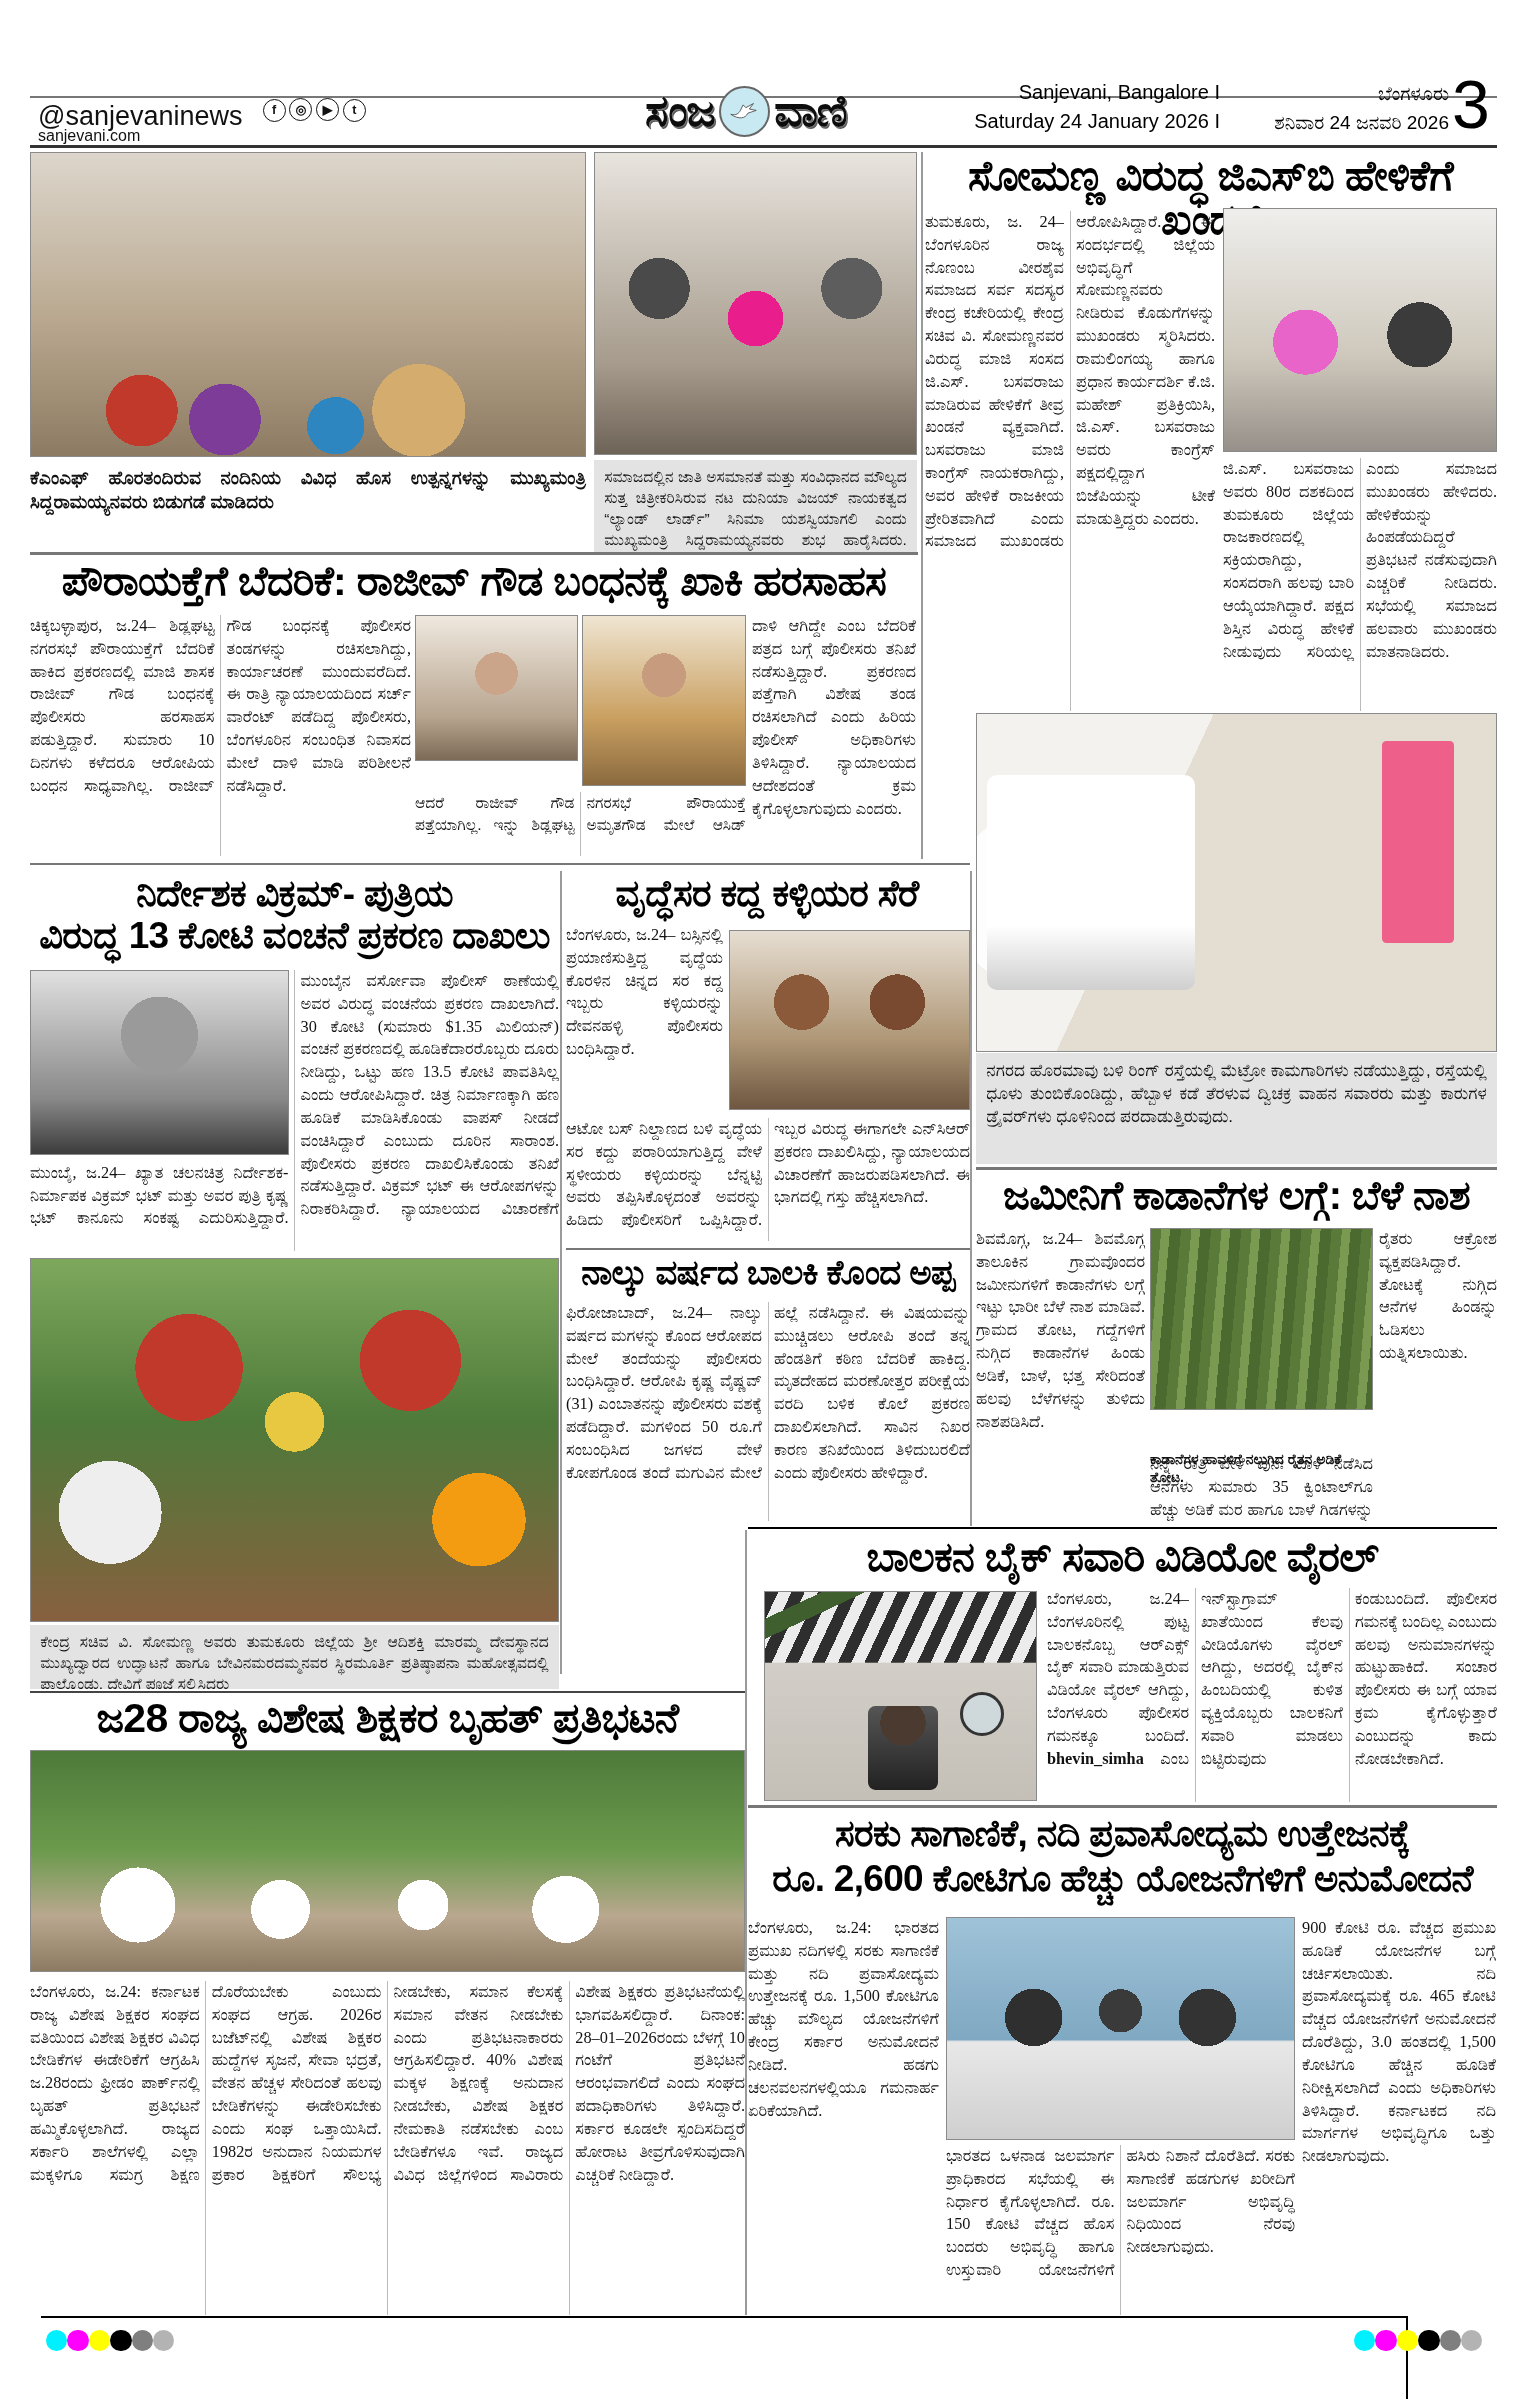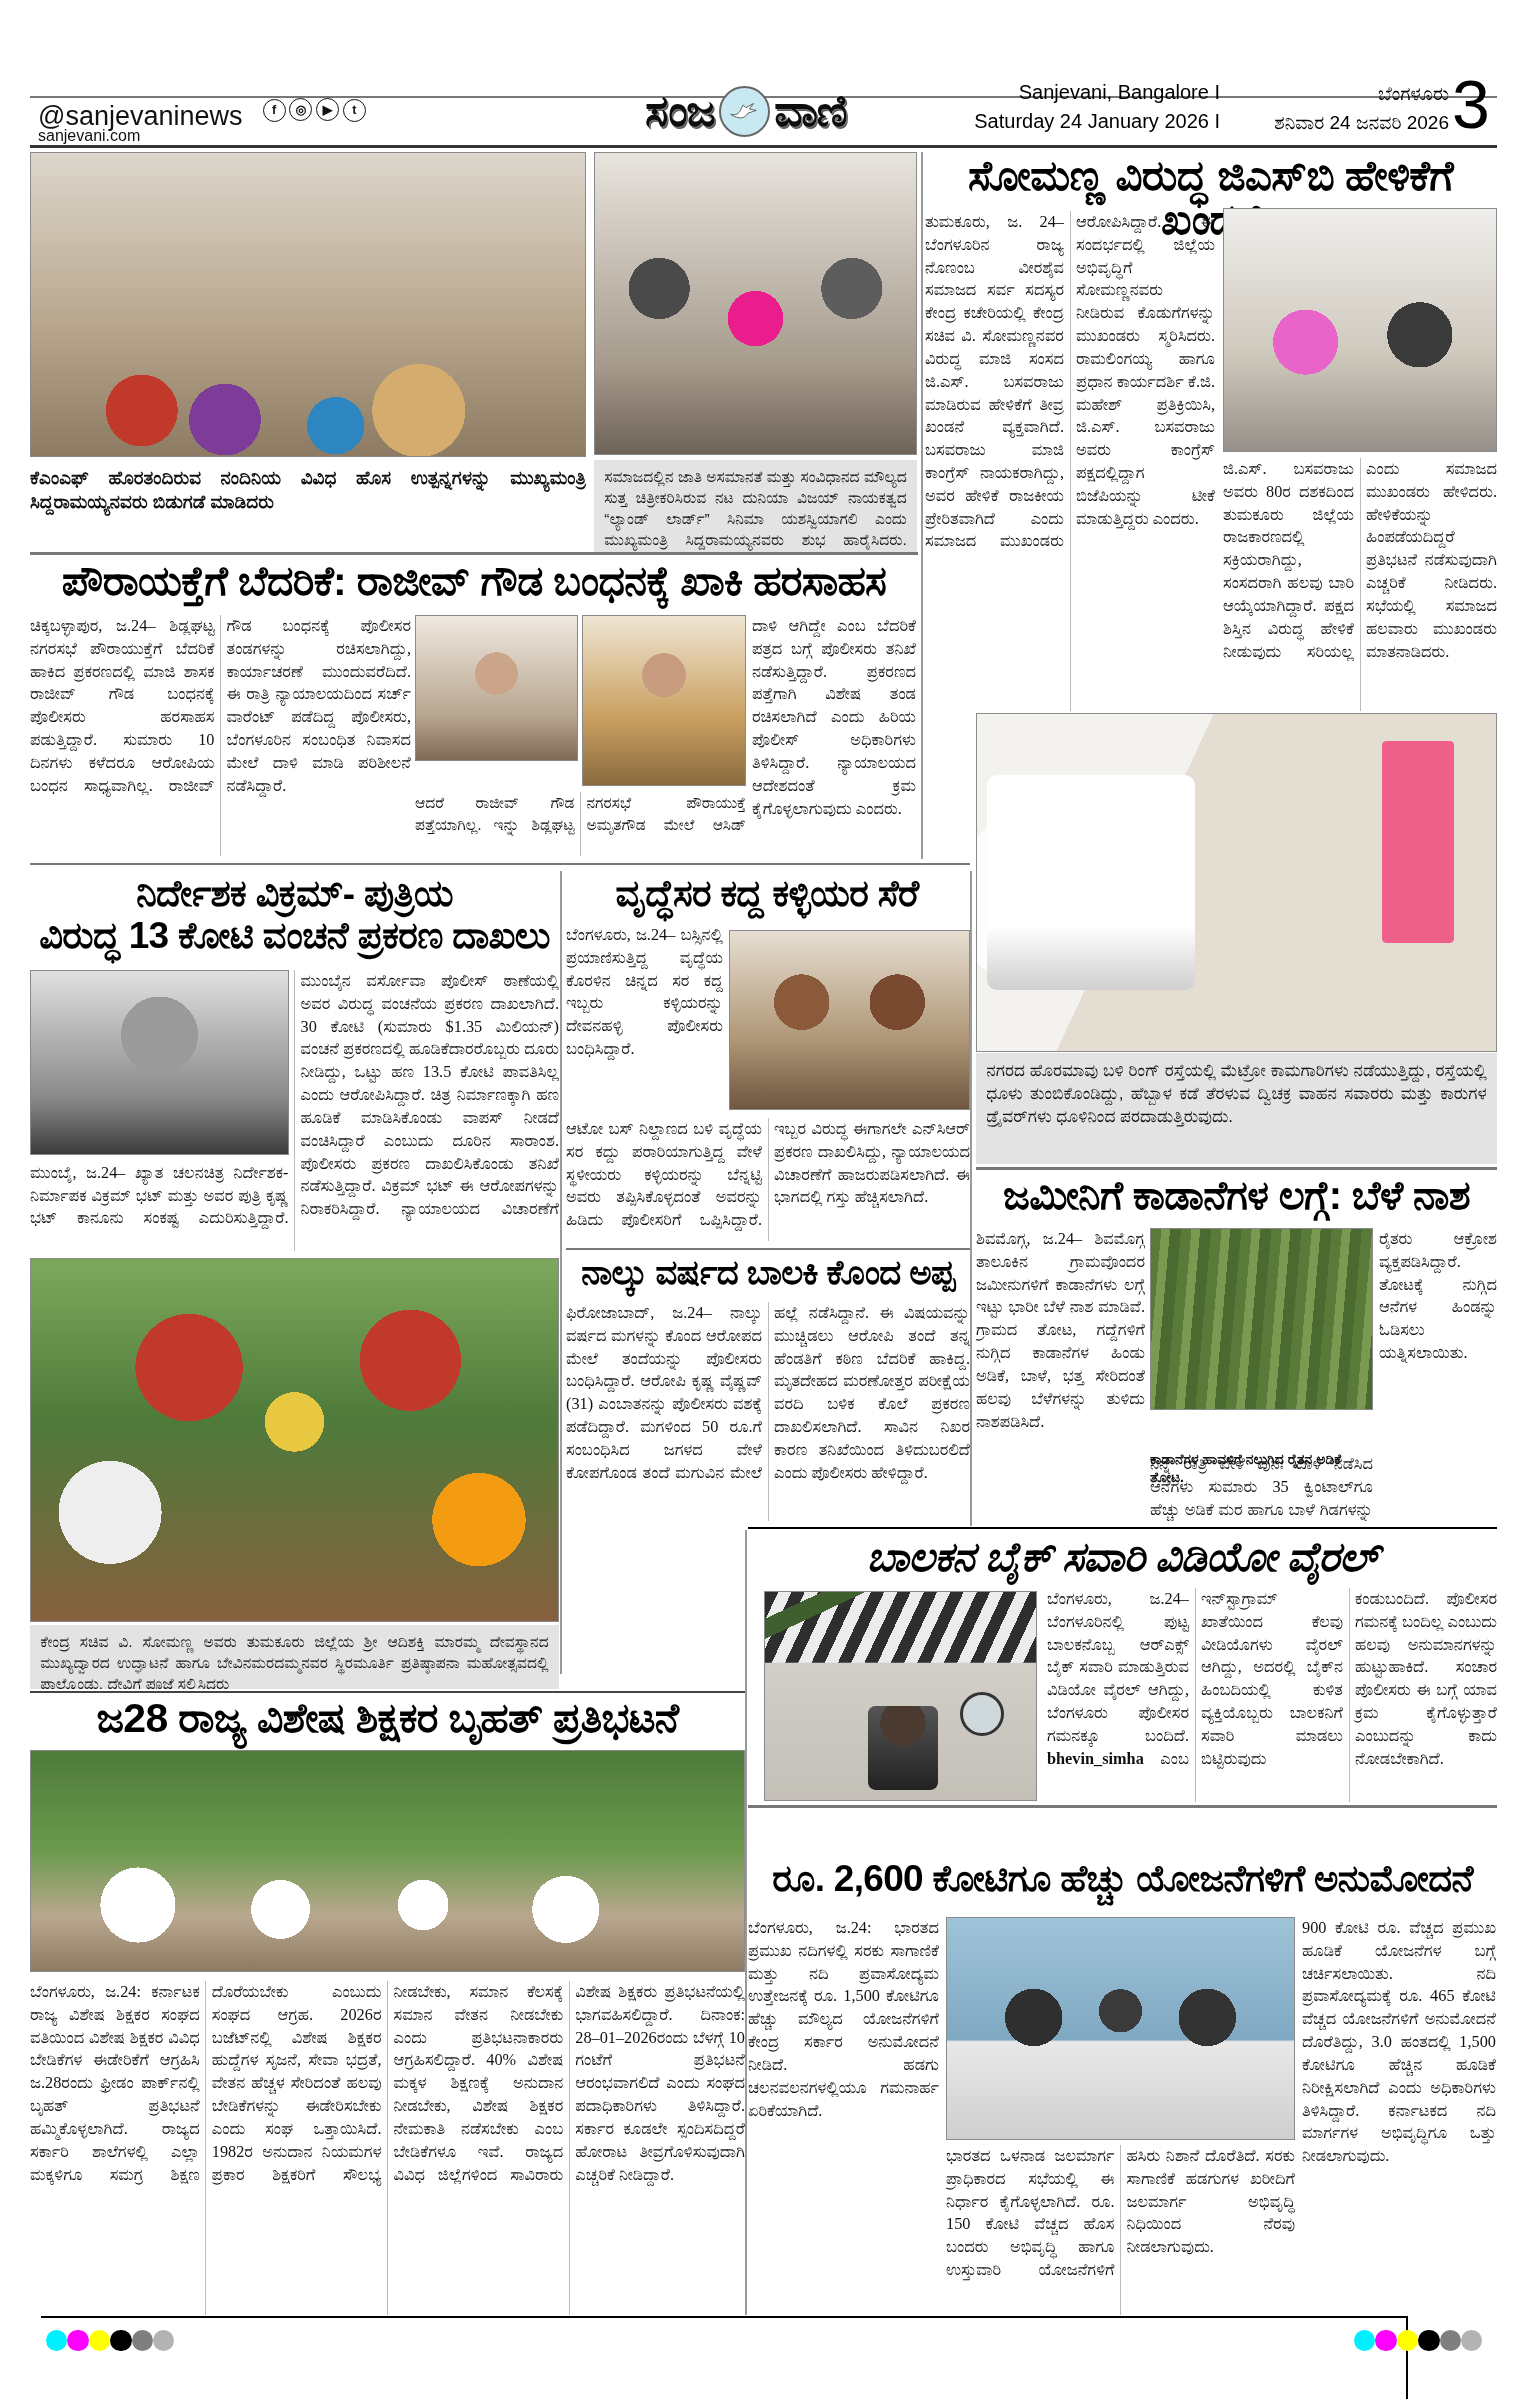--- a/index.html
+++ b/index.html
@@ -152,33 +152,34 @@
   <div class="abs body-txt" style="left:976px;top:1228px;width:169px;height:293px;">ಶಿವಮೊಗ್ಗ, ಜ.24– ಶಿವಮೊಗ್ಗ ತಾಲೂಕಿನ ಗ್ರಾಮವೊಂದರ ಜಮೀನುಗಳಿಗೆ ಕಾಡಾನೆಗಳು ಲಗ್ಗೆ ಇಟ್ಟು ಭಾರೀ ಬೆಳೆ ನಾಶ ಮಾಡಿವೆ. ಗ್ರಾಮದ ತೋಟ, ಗದ್ದೆಗಳಿಗೆ ನುಗ್ಗಿದ ಕಾಡಾನೆಗಳ ಹಿಂಡು ಅಡಿಕೆ, ಬಾಳೆ, ಭತ್ತ ಸೇರಿದಂತೆ ಹಲವು ಬೆಳೆಗಳನ್ನು ತುಳಿದು ನಾಶಪಡಿಸಿದೆ.</div>
   <div class="abs photo" style="left:1150px;top:1228px;width:223px;height:182px;background:
       repeating-linear-gradient(95deg,#5a7a3a 0 10.3px,#7a9a52 10.3px 19px,#4a6a30 19px 30px),
       linear-gradient(180deg,#6b8a45 0%,#55703a 100%);"></div>
   <div class="abs" style="left:1150px;top:1413px;width:223px;font-size:14px;font-weight:700;line-height:1.3;margin-top:37px;">ಕಾಡಾನೆಗಳ ಹಾವಳಿಗೆ ನಲುಗಿದ ರೈತನ ಅಡಿಕೆ ತೋಟ.</div>
   <div class="abs body-txt" style="left:1379px;top:1228px;width:118px;height:293px;">ರೈತರು ಆಕ್ರೋಶ ವ್ಯಕ್ತಪಡಿಸಿದ್ದಾರೆ. ತೋಟಕ್ಕೆ ನುಗ್ಗಿದ ಆನೆಗಳ ಹಿಂಡನ್ನು ಓಡಿಸಲು ಯತ್ನಿಸಲಾಯಿತು.</div>
   <div class="abs body-txt" style="left:1150px;top:1453px;width:223px;height:68px;">ನಿನ್ನೆ ರಾತ್ರಿ ವೇಳೆ ಪುನಃ ದಾಳಿ ನಡೆಸಿದ ಆನೆಗಳು ಸುಮಾರು 35 ಕ್ವಿಂಟಾಲ್‌ಗೂ ಹೆಚ್ಚು ಅಡಿಕೆ ಮರ ಹಾಗೂ ಬಾಳೆ ಗಿಡಗಳನ್ನು ಹಾಳು ಮಾಡಿವೆ.</div>
 
   <div class="abs" style="left:748px;top:1527px;width:749px;height:2.2px;background:#000;"></div>
   <div class="abs vdiv" style="left:745px;top:1530px;height:785px;"></div>
-  <div class="abs head" style="left:748px;top:1536px;width:749px;font-size:41px;font-style:italic;">ಬಾಲಕನ ಬೈಕ್ ಸವಾರಿ ವಿಡಿಯೋ ವೈರಲ್</div>
+  <div class="abs head" style="left:748px;top:1536px;width:749px;font-size:41px;">ಬಾಲಕನ ಬೈಕ್ ಸವಾರಿ ವಿಡಿಯೋ ವೈರಲ್</div>
   <div class="abs photo" style="left:764px;top:1591px;width:273px;height:210px;background:
       linear-gradient(155deg, transparent 0 8%, #3f5f2f 8% 14%, transparent 14%),
       repeating-linear-gradient(115deg,#2e2e2e 0 12px,#ececec 12px 24px),
       linear-gradient(180deg,#d9d6cf 0%,#c4c0b8 100%);background-size:100% 100%, 100% 34%, 100% 100%;background-repeat:no-repeat;">
     <div style="position:absolute;left:38%;top:55%;width:26%;height:40%;background:radial-gradient(circle at 50% 20%, #4a3a30 0 30%, transparent 30%),linear-gradient(180deg,#555 0,#222 100%);border-radius:7.4px;"></div>
     <div style="position:absolute;left:72%;top:48%;width:38px;height:38px;border:3px solid #333;border-radius:50%;background:#cfd8da;"></div>
   </div>
   <div class="abs body-txt cols3" style="left:1047px;top:1588px;width:450px;height:214px;">
     <span>ಬೆಂಗಳೂರು, ಜ.24– ಬೆಂಗಳೂರಿನಲ್ಲಿ ಪುಟ್ಟ ಬಾಲಕನೊಬ್ಬ ಆರ್‌ಎಕ್ಸ್ ಬೈಕ್ ಸವಾರಿ ಮಾಡುತ್ತಿರುವ ವಿಡಿಯೋ ವೈರಲ್ ಆಗಿದ್ದು, ಬೆಂಗಳೂರು ಪೊಲೀಸರ ಗಮನಕ್ಕೂ ಬಂದಿದೆ. </span><strong>bhevin_simha</strong><span> ಎಂಬ ಇನ್‌ಸ್ಟಾಗ್ರಾಮ್ ಖಾತೆಯಿಂದ ಕೆಲವು ವೀಡಿಯೊಗಳು ವೈರಲ್ ಆಗಿದ್ದು, ಅದರಲ್ಲಿ ಬೈಕ್‌ನ ಹಿಂಬದಿಯಲ್ಲಿ ಕುಳಿತ ವ್ಯಕ್ತಿಯೊಬ್ಬರು ಬಾಲಕನಿಗೆ ಸವಾರಿ ಮಾಡಲು ಬಿಟ್ಟಿರುವುದು ಕಂಡುಬಂದಿದೆ. ಪೊಲೀಸರ ಗಮನಕ್ಕೆ ಬಂದಿಲ್ಲ ಎಂಬುದು ಹಲವು ಅನುಮಾನಗಳನ್ನು ಹುಟ್ಟುಹಾಕಿದೆ. ಸಂಚಾರ ಪೊಲೀಸರು ಈ ಬಗ್ಗೆ ಯಾವ ಕ್ರಮ ಕೈಗೊಳ್ಳುತ್ತಾರೆ ಎಂಬುದನ್ನು ಕಾದು ನೋಡಬೇಕಾಗಿದೆ.</span>
   </div>
 
   <div class="abs rule" style="left:748px;top:1805px;width:749px;height:3px;"></div>
+  <div class="abs head" style="left:748px;top:1815px;width:749px;font-size:37px;">ಸರಕು ಸಾಗಾಣಿಕೆ, ನದಿ ಪ್ರವಾಸೋದ್ಯಮ ಉತ್ತೇಜನಕ್ಕೆ</div>
   <div class="abs head" style="left:748px;top:1860px;width:749px;font-size:37px;">ರೂ. 2,600 ಕೋಟಿಗೂ ಹೆಚ್ಚು ಯೋಜನೆಗಳಿಗೆ ಅನುಮೋದನೆ</div>
   <div class="abs body-txt" style="left:748px;top:1917px;width:191px;height:398px;">ಬೆಂಗಳೂರು, ಜ.24: ಭಾರತದ ಪ್ರಮುಖ ನದಿಗಳಲ್ಲಿ ಸರಕು ಸಾಗಾಣಿಕೆ ಮತ್ತು ನದಿ ಪ್ರವಾಸೋದ್ಯಮ ಉತ್ತೇಜನಕ್ಕೆ ರೂ. 1,500 ಕೋಟಿಗೂ ಹೆಚ್ಚು ಮೌಲ್ಯದ ಯೋಜನೆಗಳಿಗೆ ಕೇಂದ್ರ ಸರ್ಕಾರ ಅನುಮೋದನೆ ನೀಡಿದೆ. ಹಡಗು ಚಲನವಲನಗಳಲ್ಲಿಯೂ ಗಮನಾರ್ಹ ಏರಿಕೆಯಾಗಿದೆ.</div>
   <div class="abs photo" style="left:946px;top:1917px;width:349px;height:223px;background:
       radial-gradient(circle at 25% 45%, #2f2f2f 0 10%, transparent 10%),
       radial-gradient(circle at 50% 42%, #3a3a3a 0 10%, transparent 10%),
       radial-gradient(circle at 75% 45%, #333 0 10%, transparent 10%),
       linear-gradient(180deg,#9fc3d8 0%,#7fa8c2 55%,#e8e8e8 56%,#cfcfcf 100%);"></div>
   <div class="abs body-txt cols2" style="left:946px;top:2145px;width:349px;height:170px;">ಭಾರತದ ಒಳನಾಡ ಜಲಮಾರ್ಗ ಪ್ರಾಧಿಕಾರದ ಸಭೆಯಲ್ಲಿ ಈ ನಿರ್ಧಾರ ಕೈಗೊಳ್ಳಲಾಗಿದೆ. ರೂ. 150 ಕೋಟಿ ವೆಚ್ಚದ ಹೊಸ ಬಂದರು ಅಭಿವೃದ್ಧಿ ಹಾಗೂ ಉಸ್ತುವಾರಿ ಯೋಜನೆಗಳಿಗೆ ಹಸಿರು ನಿಶಾನೆ ದೊರೆತಿದೆ. ಸರಕು ಸಾಗಾಣಿಕೆ ಹಡಗುಗಳ ಖರೀದಿಗೆ ಜಲಮಾರ್ಗ ಅಭಿವೃದ್ಧಿ ನಿಧಿಯಿಂದ ನೆರವು ನೀಡಲಾಗುವುದು.</div>
   <div class="abs body-txt" style="left:1302px;top:1917px;width:194px;height:398px;">900 ಕೋಟಿ ರೂ. ವೆಚ್ಚದ ಪ್ರಮುಖ ಹೂಡಿಕೆ ಯೋಜನೆಗಳ ಬಗ್ಗೆ ಚರ್ಚಿಸಲಾಯಿತು. ನದಿ ಪ್ರವಾಸೋದ್ಯಮಕ್ಕೆ ರೂ. 465 ಕೋಟಿ ವೆಚ್ಚದ ಯೋಜನೆಗಳಿಗೆ ಅನುಮೋದನೆ ದೊರೆತಿದ್ದು, 3.0 ಹಂತದಲ್ಲಿ 1,500 ಕೋಟಿಗೂ ಹೆಚ್ಚಿನ ಹೂಡಿಕೆ ನಿರೀಕ್ಷಿಸಲಾಗಿದೆ ಎಂದು ಅಧಿಕಾರಿಗಳು ತಿಳಿಸಿದ್ದಾರೆ. ಕರ್ನಾಟಕದ ನದಿ ಮಾರ್ಗಗಳ ಅಭಿವೃದ್ಧಿಗೂ ಒತ್ತು ನೀಡಲಾಗುವುದು.</div>
 

